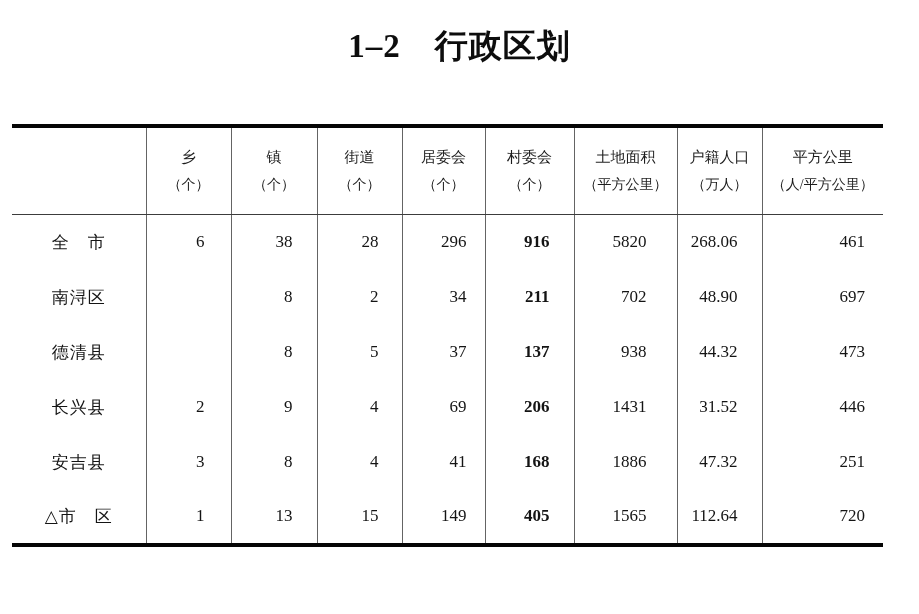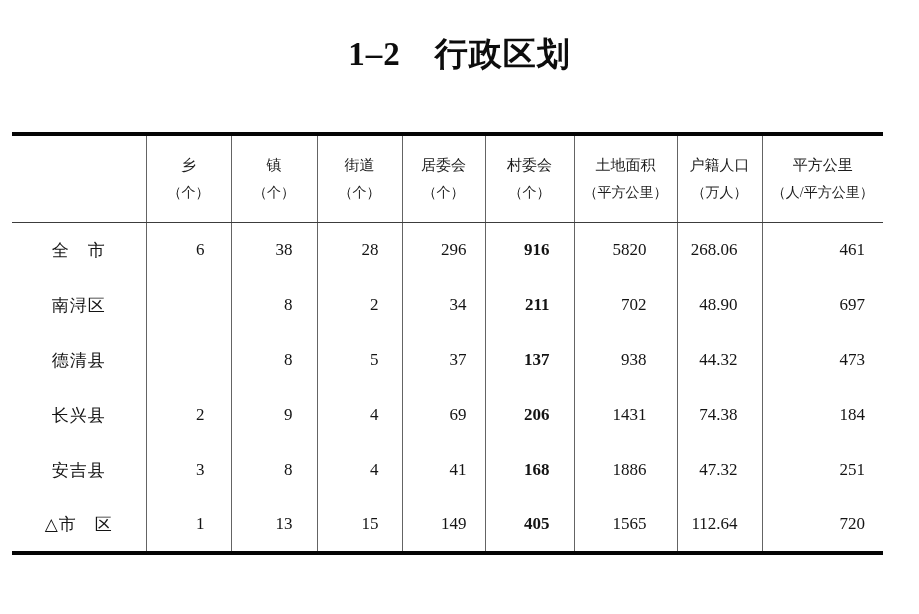--- a/index.html
+++ b/index.html
@@ -8,21 +8,21 @@
     background: #ffffff;
   }
   body {
     width: 919px;
     height: 614px;
     overflow: hidden;
     font-family: "Liberation Serif", "DejaVu Serif", serif;
     color: #111111;
   }
   .page-title {
-    margin: 12px;
+    margin: 4px;
     padding-top: 22px;
     height: 40px;
     line-height: 40px;
     text-align: center;
     font-size: 33px;
     font-weight: bold;
     letter-spacing: 1px;
     color: #0d0d0d;
   }
   table.stat-table {
@@ -163,22 +163,22 @@
       <td class="num c8">473</td>
     </tr>
     <tr>
       <td class="row-label">长兴县</td>
       <td class="num c1">2</td>
       <td class="num c2">9</td>
       <td class="num c3">4</td>
       <td class="num c4">69</td>
       <td class="num c5">206</td>
       <td class="num c6">1431</td>
-      <td class="num c7">74.38</td>
-      <td class="num c8">184</td>
+      <td class="num c7">31.52</td>
+      <td class="num c8">446</td>
     </tr>
     <tr>
       <td class="row-label">安吉县</td>
       <td class="num c1">3</td>
       <td class="num c2">8</td>
       <td class="num c3">4</td>
       <td class="num c4">41</td>
       <td class="num c5">168</td>
       <td class="num c6">1886</td>
       <td class="num c7">47.32</td>

